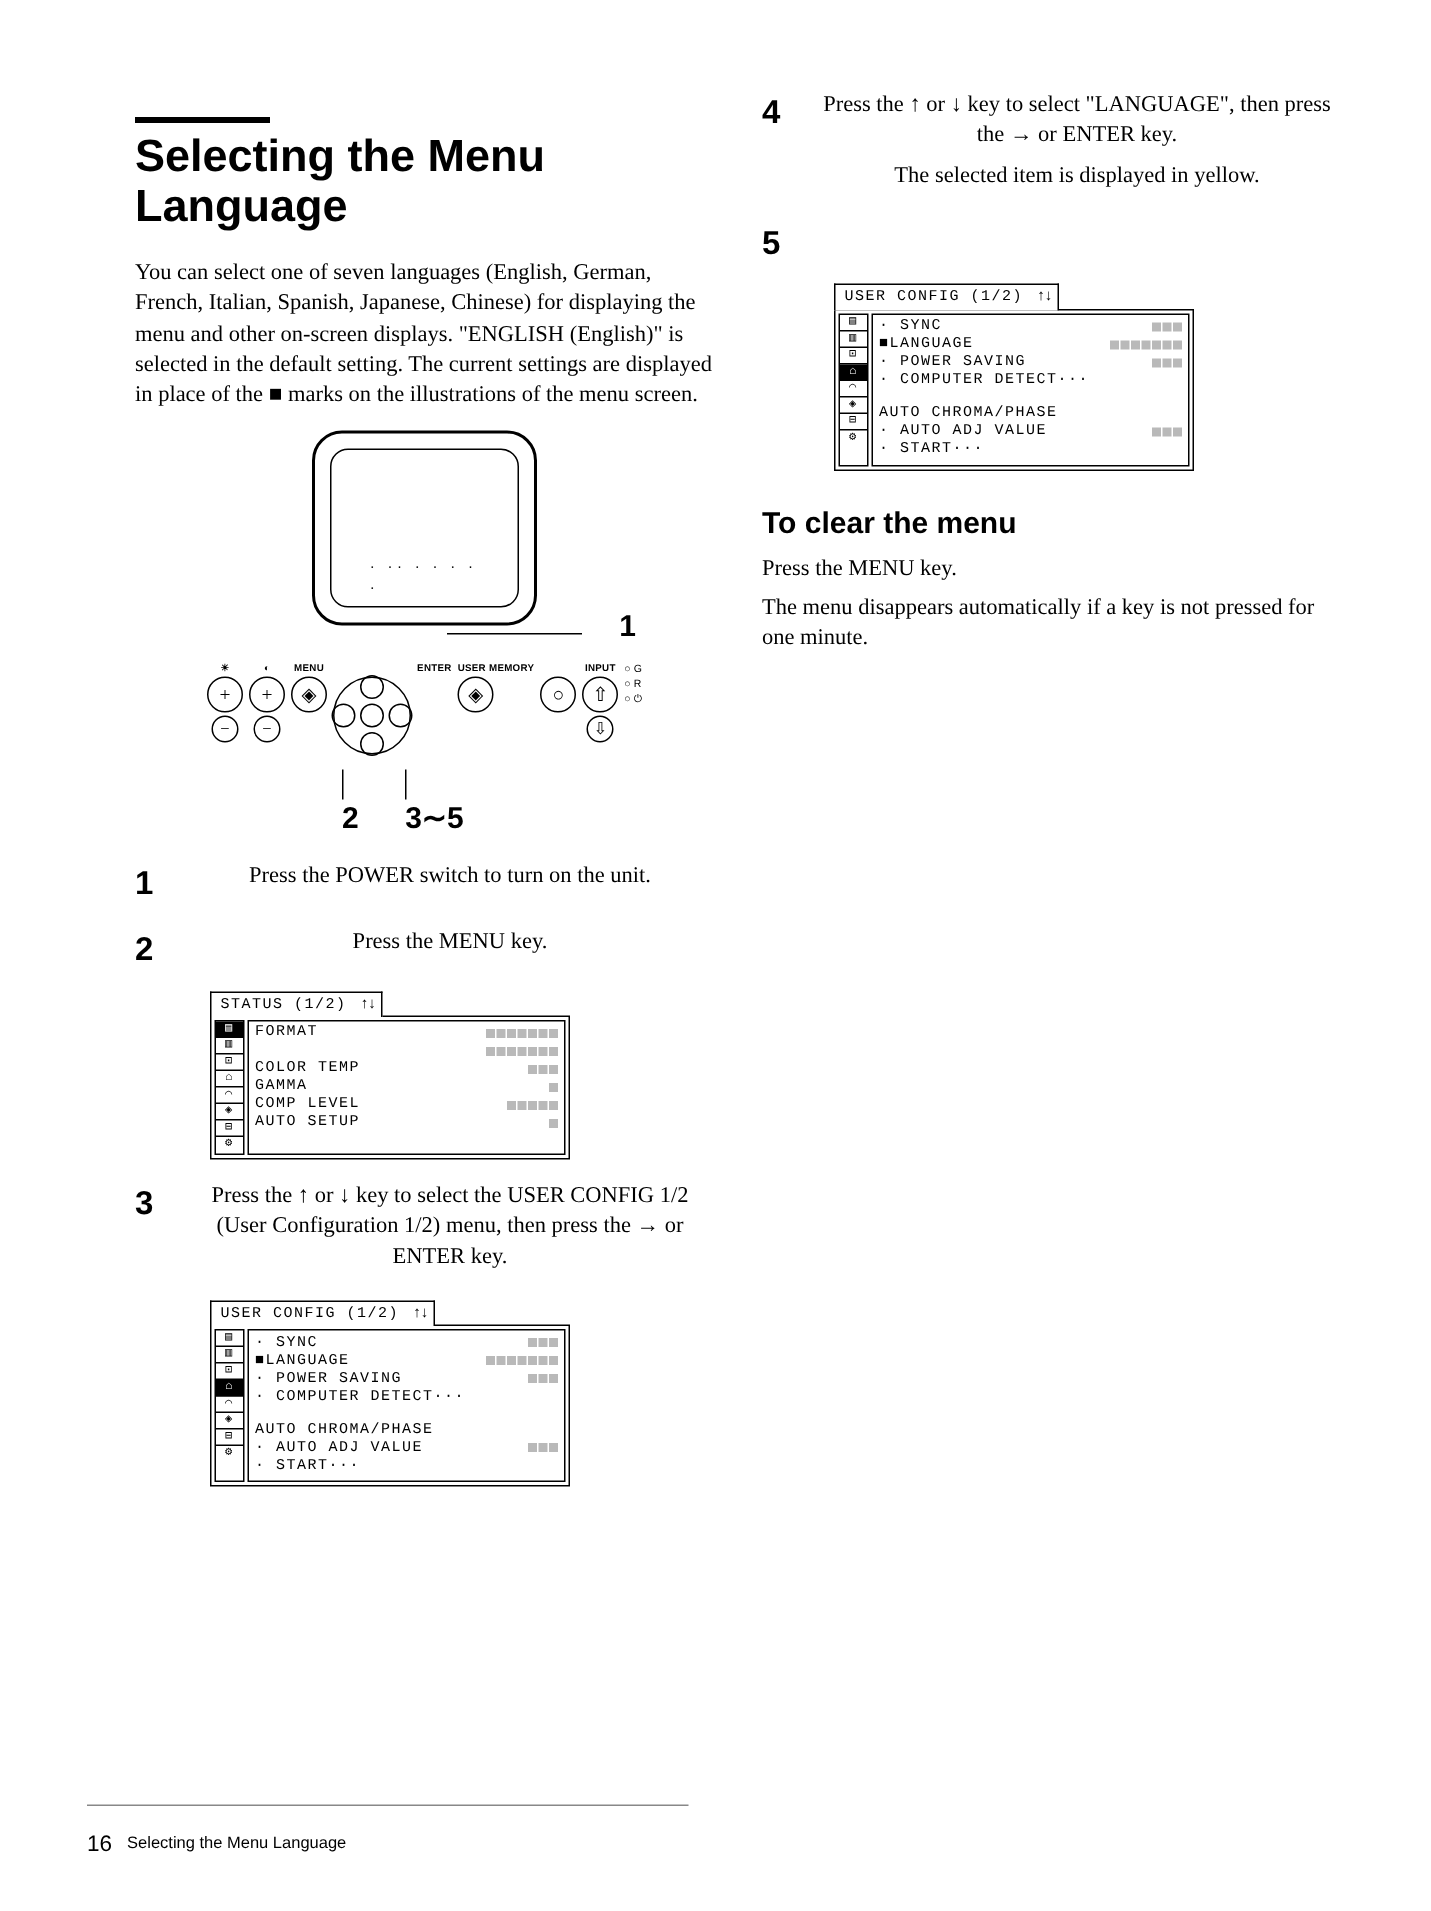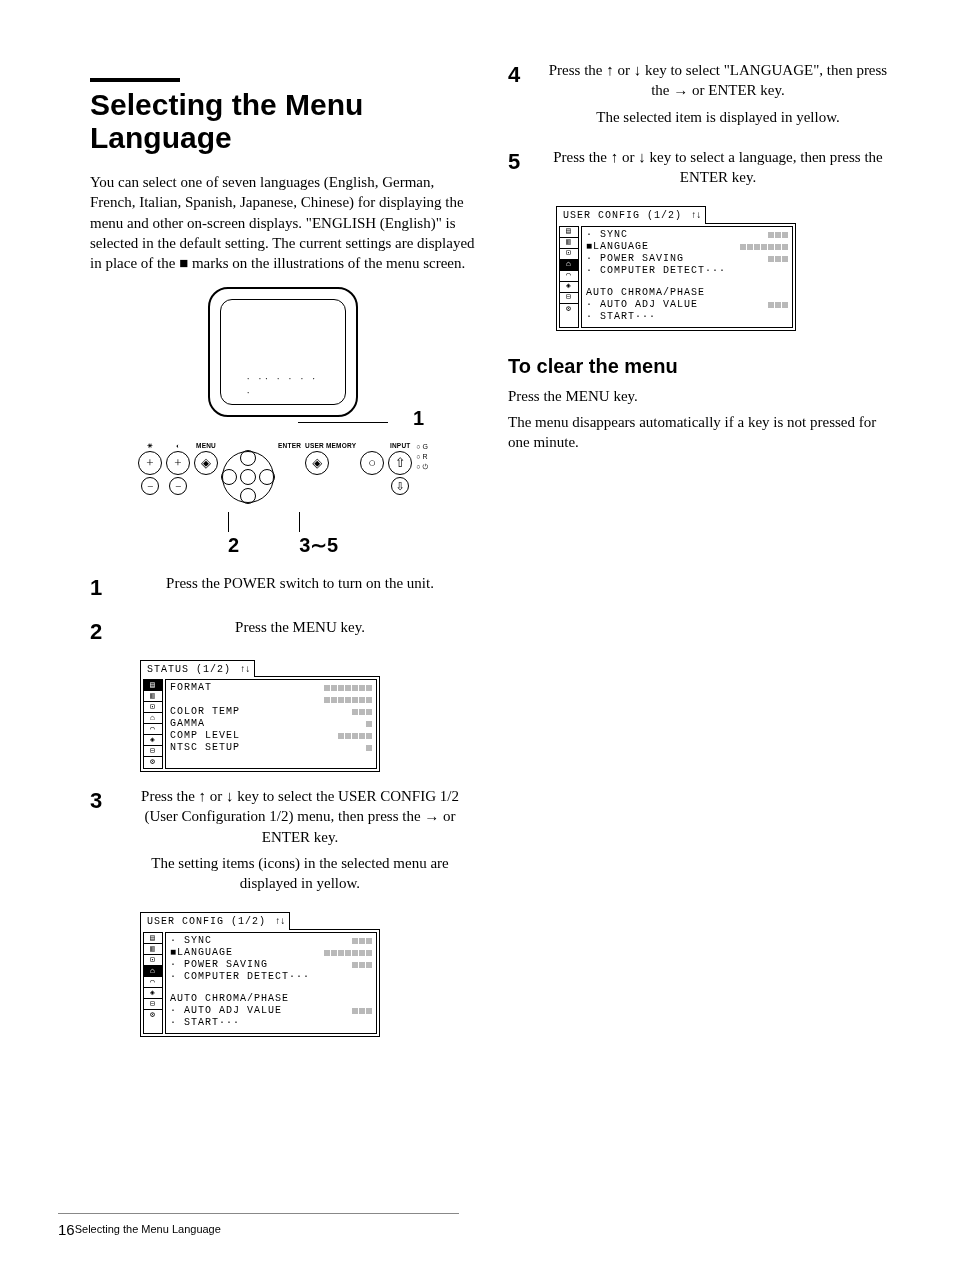--- a/index.html
+++ b/index.html
@@ -94,21 +94,21 @@
   .d-a.lf{top:50%;left:-2px;transform:translateY(-50%);} 
   .d-a.rt{top:50%;right:-2px;transform:translateY(-50%);} 
   .ctrl-lbl { font-family: Arial, sans-serif; font-size:6.5px; font-weight:bold; text-align:center; letter-spacing:.2px;}
   .io-leds{ font-size:7px; line-height:1.4; font-family:Arial,sans-serif;}
   .io-leds .led::before{content:"○ "; }
   .callouts-bottom {
     display:flex; font-family:Arial,sans-serif; font-weight:bold; font-size:20px;
     margin-top:28px;
   }
   .cb-line{ border-left:1px solid #000; height:20px; margin:-24px 0 0 0;}
-  .cb1{margin-left:90px;} .cb2{margin-left:60px;}
+  .cb1{margin-left:90px;} .cb2{margin-left:31px;}
   
   .osd {
     width: 240px;
     margin: 12px 0 12px 50px;
     font-family: Liberation Mono, monospace;
     font-size: 10px;
     letter-spacing: 1px;
     color:#000;
   }
   .osd .tab {
@@ -141,23 +141,23 @@
   .osd-row{ display:flex; justify-content:space-between; height:12px; align-items:center;}
   .osd-row.sel .lbl{ }
   .osd-row .lbl{ white-space:nowrap; }
   .osd-row .val{ display:flex; gap:1px; }
   .sq{ width:6px;height:6px;background:#b9b9b9;}
   .osd hr.blank{ border:none; height:10px; margin:0;}
   .footer {
     position:absolute; left:58px; bottom:34px;
     font-family: Arial, Helvetica, sans-serif;
     font-size:11px;
-    display:flex; align-items:center; 
+    display:flex; align-items:center; gap:10px;
     border-top: .5px solid #888;
-    padding-top:6px;
+    padding-top:16px;
     width:calc(50% - 76px);
   }
   .footer .pg{ font-size:15px; font-weight:normal;}
   .r-col .osd{ margin-left:48px;}
 </style>
 </head>
 <body>
 
 <div class="page">
 <div class="columns">
@@ -295,35 +295,34 @@
                 <span class="lbl">COMP LEVEL</span>
                 <span class="val">
                   <span class="sq"></span>
                   <span class="sq"></span>
                   <span class="sq"></span>
                   <span class="sq"></span>
                   <span class="sq"></span>
                 </span>
               </div>
               <div class="osd-row">
-                <span class="lbl">NTSC SETUP</span>
+                <span class="lbl">AUTO SETUP</span>
                 <span class="val">
                   <span class="sq"></span>
                 </span>
               </div>
             </div>
           </div></div>
 
   <div class="step">
     <div class="step-num">3</div>
     <div class="step-body">
       <p>
         <span>Press the </span><b class="arrow-up"></b><span> or </span><b class="arrow-down"></b><span> key to select the USER CONFIG 1/2 (User Configuration 1/2) menu, then press the </span><b class="arrow-right"></b><span> or ENTER key.</span>
       </p>
-      <p>The setting items (icons) in the selected menu are displayed in yellow.</p>
     </div>
   </div>
 
   <div class="osd"><div class="tab">USER CONFIG  (1/2) <span class="ud">↑↓</span></div><div class="osd-body">
             <div class="osd-icons">
               <div class="ic">▤</div>
               <div class="ic">▥</div>
               <div class="ic">⊡</div>
               <div class="ic sel">⌂</div>
               <div class="ic">⌒</div>
@@ -394,23 +393,20 @@
       <p>
         <span>Press the </span><b class="arrow-up"></b><span> or </span><b class="arrow-down"></b><span> key to select "LANGUAGE", then press the </span><b class="arrow-right"></b><span> or ENTER key.</span>
       </p>
       <p>The selected item is displayed in yellow.</p>
     </div>
   </div>
 
   <div class="step">
     <div class="step-num">5</div>
     <div class="step-body">
-      <p>
-        <span>Press the </span><b class="arrow-up"></b><span> or </span><b class="arrow-down"></b><span> key to select a language, then press the ENTER key.</span>
-      </p>
     </div>
   </div>
 
   <div class="osd"><div class="tab">USER CONFIG  (1/2) <span class="ud">↑↓</span></div><div class="osd-body">
             <div class="osd-icons">
               <div class="ic">▤</div>
               <div class="ic">▥</div>
               <div class="ic">⊡</div>
               <div class="ic sel">⌂</div>
               <div class="ic">⌒</div>

